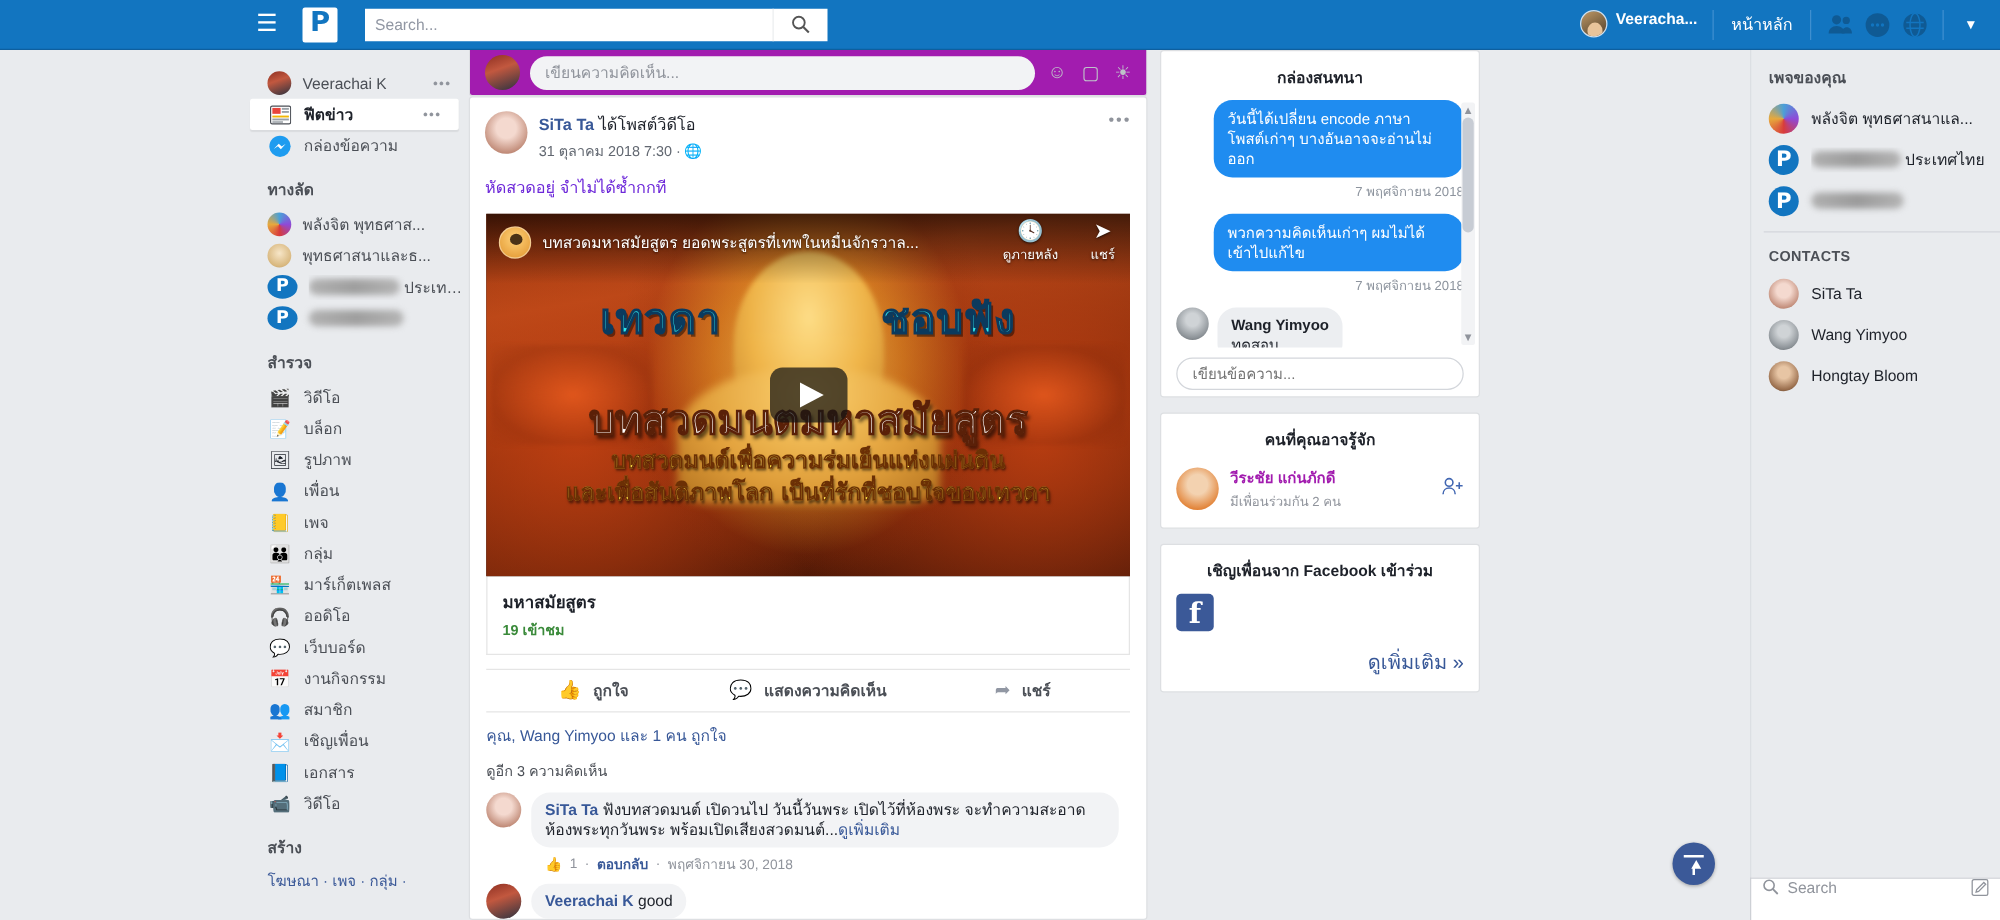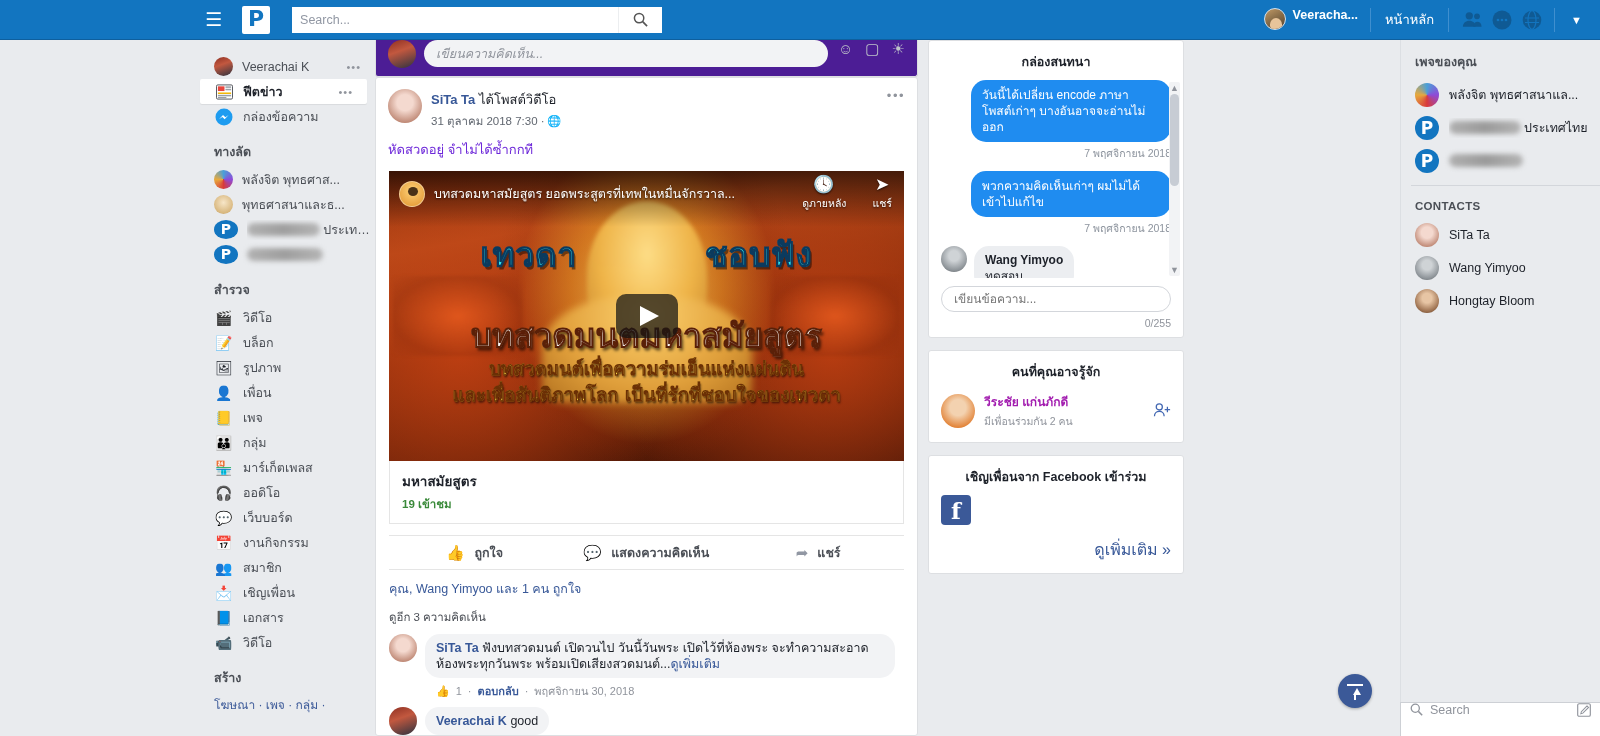--- a/index.html
+++ b/index.html
@@ -84,23 +84,23 @@
     background: linear-gradient(90deg,#b2b2b2,#9e9e9e,#b5b5b5);
     filter: blur(2.4px); display: inline-block; vertical-align: middle; }
   .ls-create { padding: 2px 0 0 14px; color: #3b5998; font-size: 12px; }
   .ls-create span { cursor: pointer; }
 
   
   .feed { position: absolute; top: 40px; left: 375px; width: 543px; height: 696px; }
   .card { background: #fff; border: 1px solid #dddfe2; border-radius: 3px;
     margin-bottom: 10px; }
 
-  .comment-stub { position: relative; height: 37px; display: flex; align-items: flex-start;
-    padding: 0 12px; border: 1px solid #dddfe2; border-top: none; background: #4c1d95;
-    border-radius: 0 0 3px 3px; font-style: italic; }
+  .comment-stub { position: relative; height: 37px; display: flex; align-items: center;
+    padding: 0 12px; border: 1px solid #dddfe2; border-top: none; background: #a21caf;
+    border-radius: 0 0 3px 3px; }
   .cs-av { width: 28px; height: 28px; border-radius: 50%; margin-right: 8px; flex:0 0 28px;
     background: linear-gradient(150deg,#7a3b2e,#b8564a); position: relative; overflow:hidden; }
   .cs-input { flex: 1; height: 27px; background: #f2f3f5; border-radius: 14px;
     display: flex; align-items: center; padding: 0 12px; color: #90949c; font-size: 12.5px;
     cursor: text; }
   .cs-icons { display: flex; gap: 12px; margin-left: 10px; color: #bec3c9; font-size: 15px; }
 
   .post-head { display: flex; padding: 11px 12px 0 12px; position: relative; }
   .ph-av { width: 34px; height: 34px; border-radius: 50%; margin-right: 9px; flex: 0 0 34px;
     overflow: hidden; position: relative; }
@@ -584,21 +584,20 @@
 
       <div class="chat-sb">
         <div class="ar" style="top:1px">▲</div>
         <div class="thumb"></div>
         <div class="ar" style="bottom:1px">▼</div>
       </div>
     </div>
     <div class="chat-input-wrap">
       <input class="chat-input" value="" placeholder="เขียนข้อความ..." style="">
     </div>
-    <div class="chat-count">0/255</div>
   </div>
 
   <div class="mcard">
     <div class="mcard-title">คนที่คุณอาจรู้จัก</div>
     <div class="pymk">
       <div class="av fav-mon"></div>
       <div>
         <div class="nm">วีระชัย แก่นภักดี</div>
         <div class="sub">มีเพื่อนร่วมกัน 2 คน</div>
       </div>

